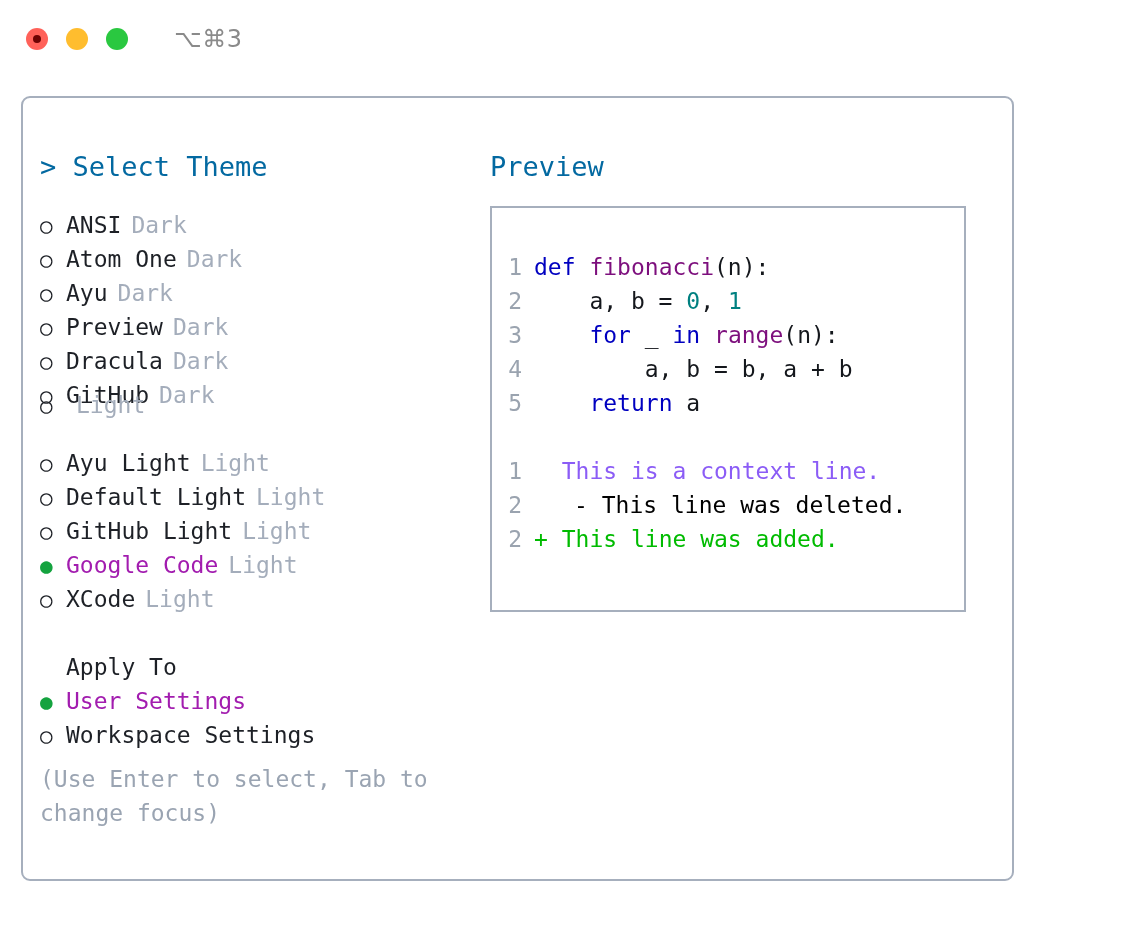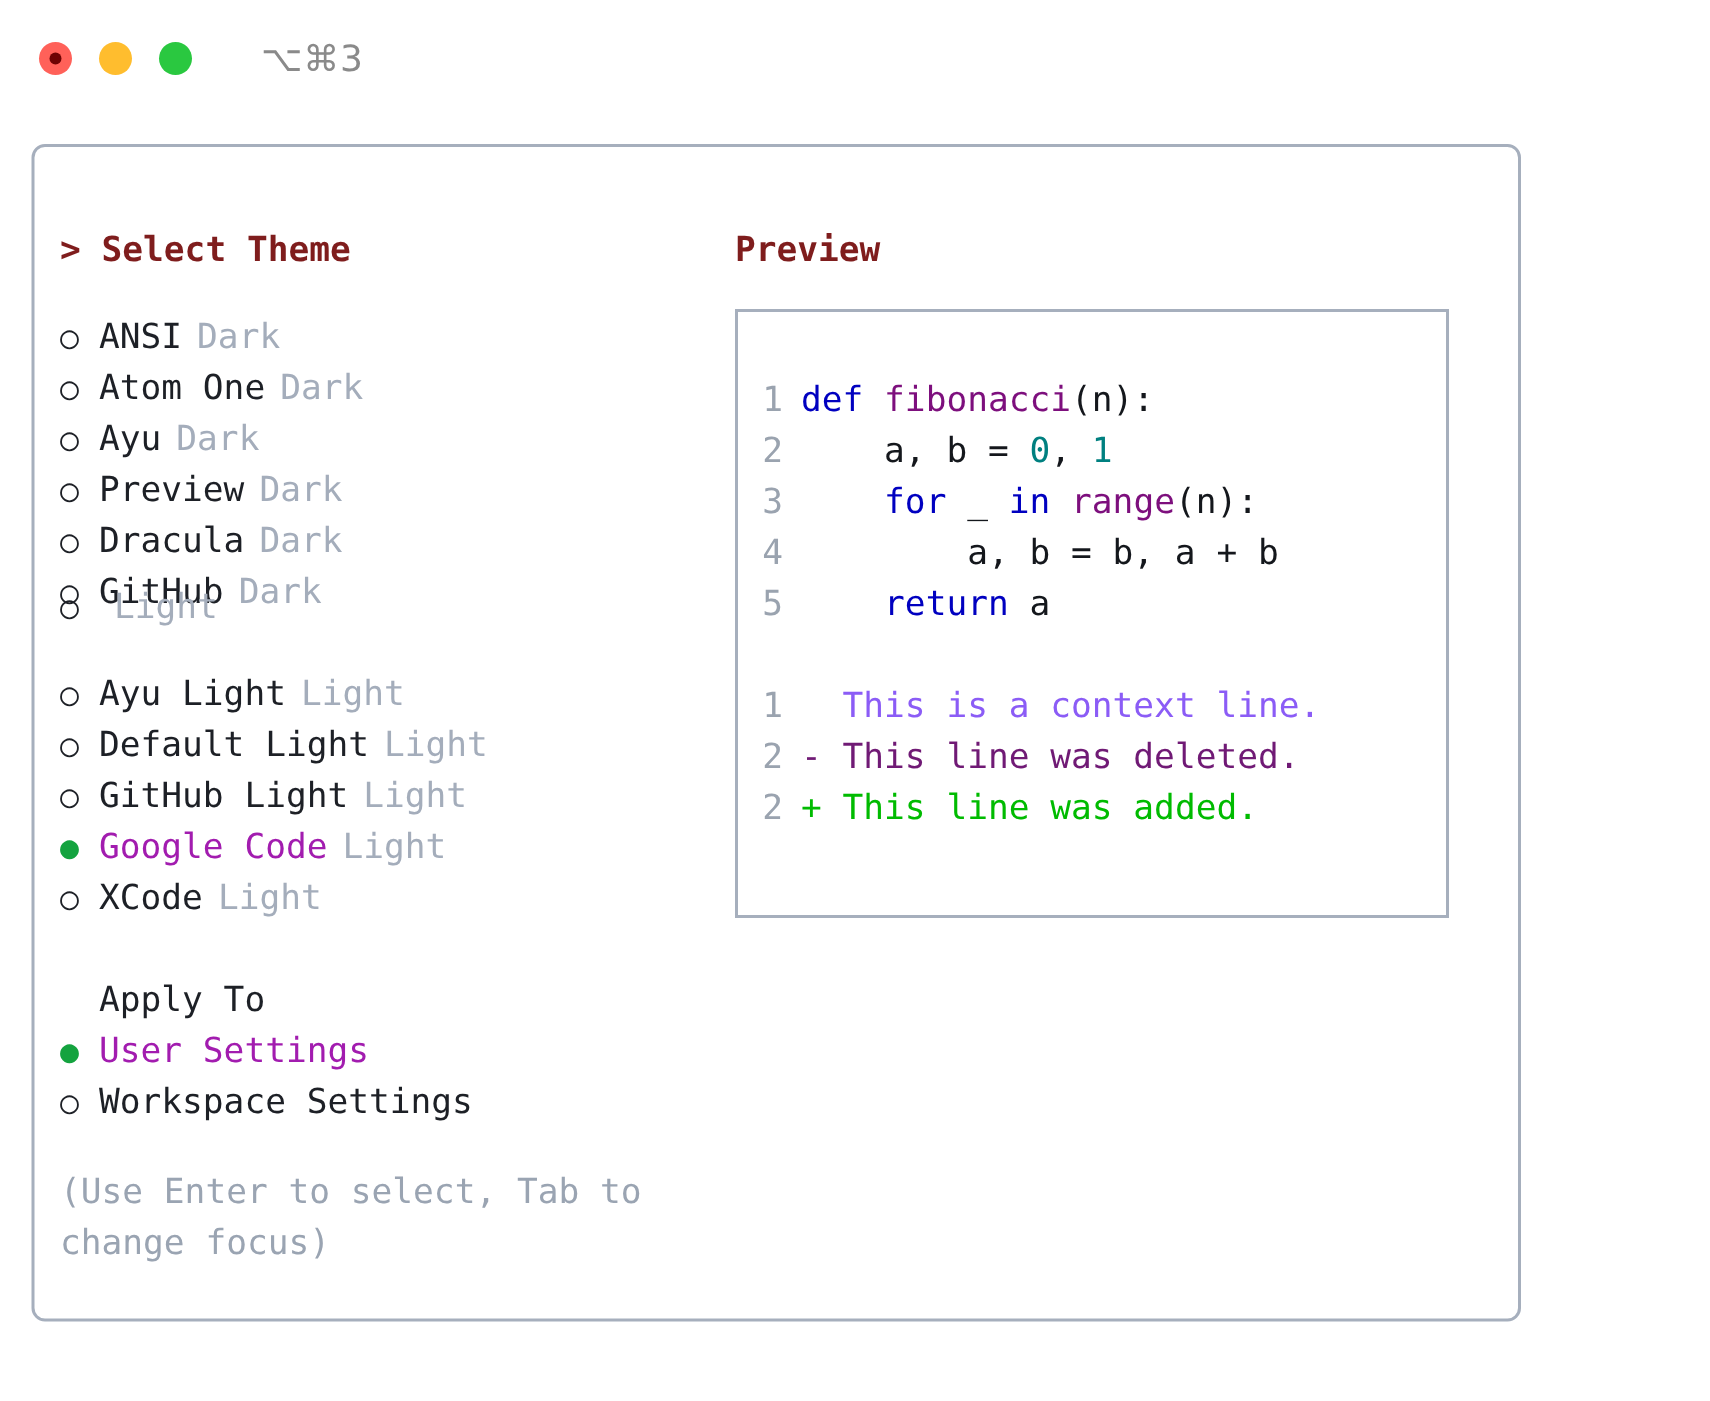--- a/index.html
+++ b/index.html
@@ -88,23 +88,23 @@
     width: 450px;
   }
   #right-pane {
     position: absolute;
     left: 467px;
     top: 52px;
     width: 490px;
   }
 
   .pane-title {
-    font-size: 23px;
-    font-weight: bold;
-    color: #7f1d1d;
+    font-size: 27px;
+    font-weight: normal;
+    color: #0369a1;
     line-height: 34px;
     white-space: pre;
   }
 
   
   .option-list { margin: 0; padding: 0; }
   .option-row {
     display: flex;
     align-items: baseline;
     line-height: 34px;
@@ -124,21 +124,21 @@
   .option-row.selected .opt-label  { color: #a21caf; text-align: center; }
   .opt-label { color: #1d2026; margin-top: 24px; }
   .opt-variant {
     color: #a4adbb;
     margin-left: 10px;
     text-align: center;
   }
   .section-gap { height: 34px; }
 
   .hint-text {
-    margin-top: 50px;
+    margin-top: 34px;
     font-size: 23px;
     line-height: 34px;
     color: #9aa4b2;
     width: 420px;
     white-space: pre-wrap;
   }
 
   
   #preview-box {
     margin-top: 22px;
@@ -168,21 +168,21 @@
   }
   .code-text { white-space: pre; }
 
   .tok-kw   { color: #0000c0; }
   .tok-fn   { color: #7d0f7d; }
   .tok-num  { color: #008080; }
   .tok-plain{ color: #14171c; }
 
   .diff-gap { height: 34px; }
   .diff-context { color: #8b5cf6; }
-  .diff-del     { color: #701a75; }
+  .diff-del     { color: #000000; margin-left: 40px; }
   .diff-add     { color: #00bb00; text-align: right; }
 </style>
 </head>
 <body>
 
 <div id="app-window">
 
   <div id="titlebar">
     <div class="traffic-lights">
       <span class="dot red"></span>

